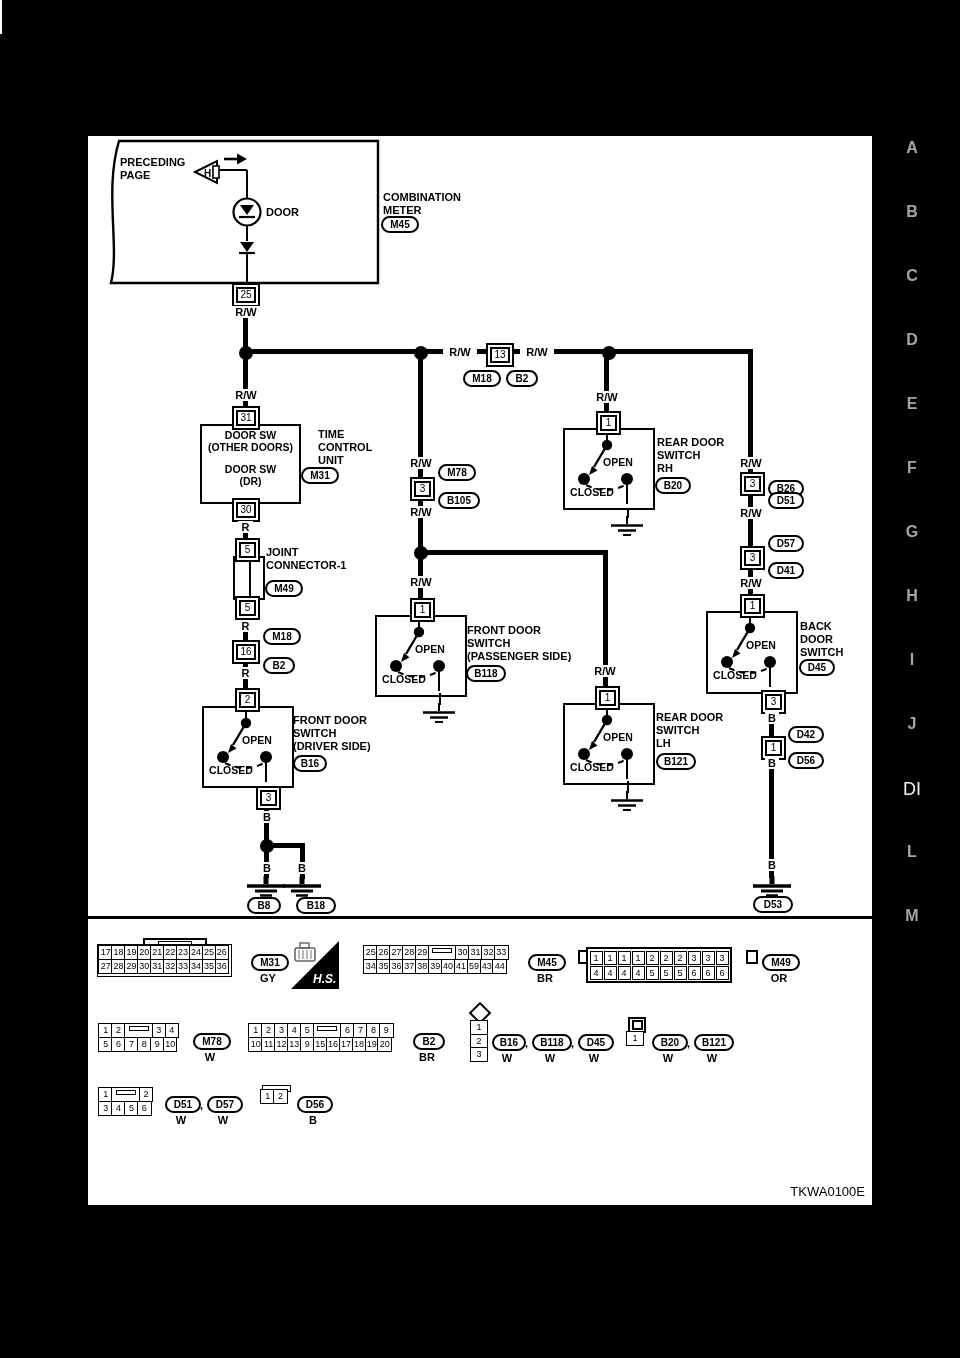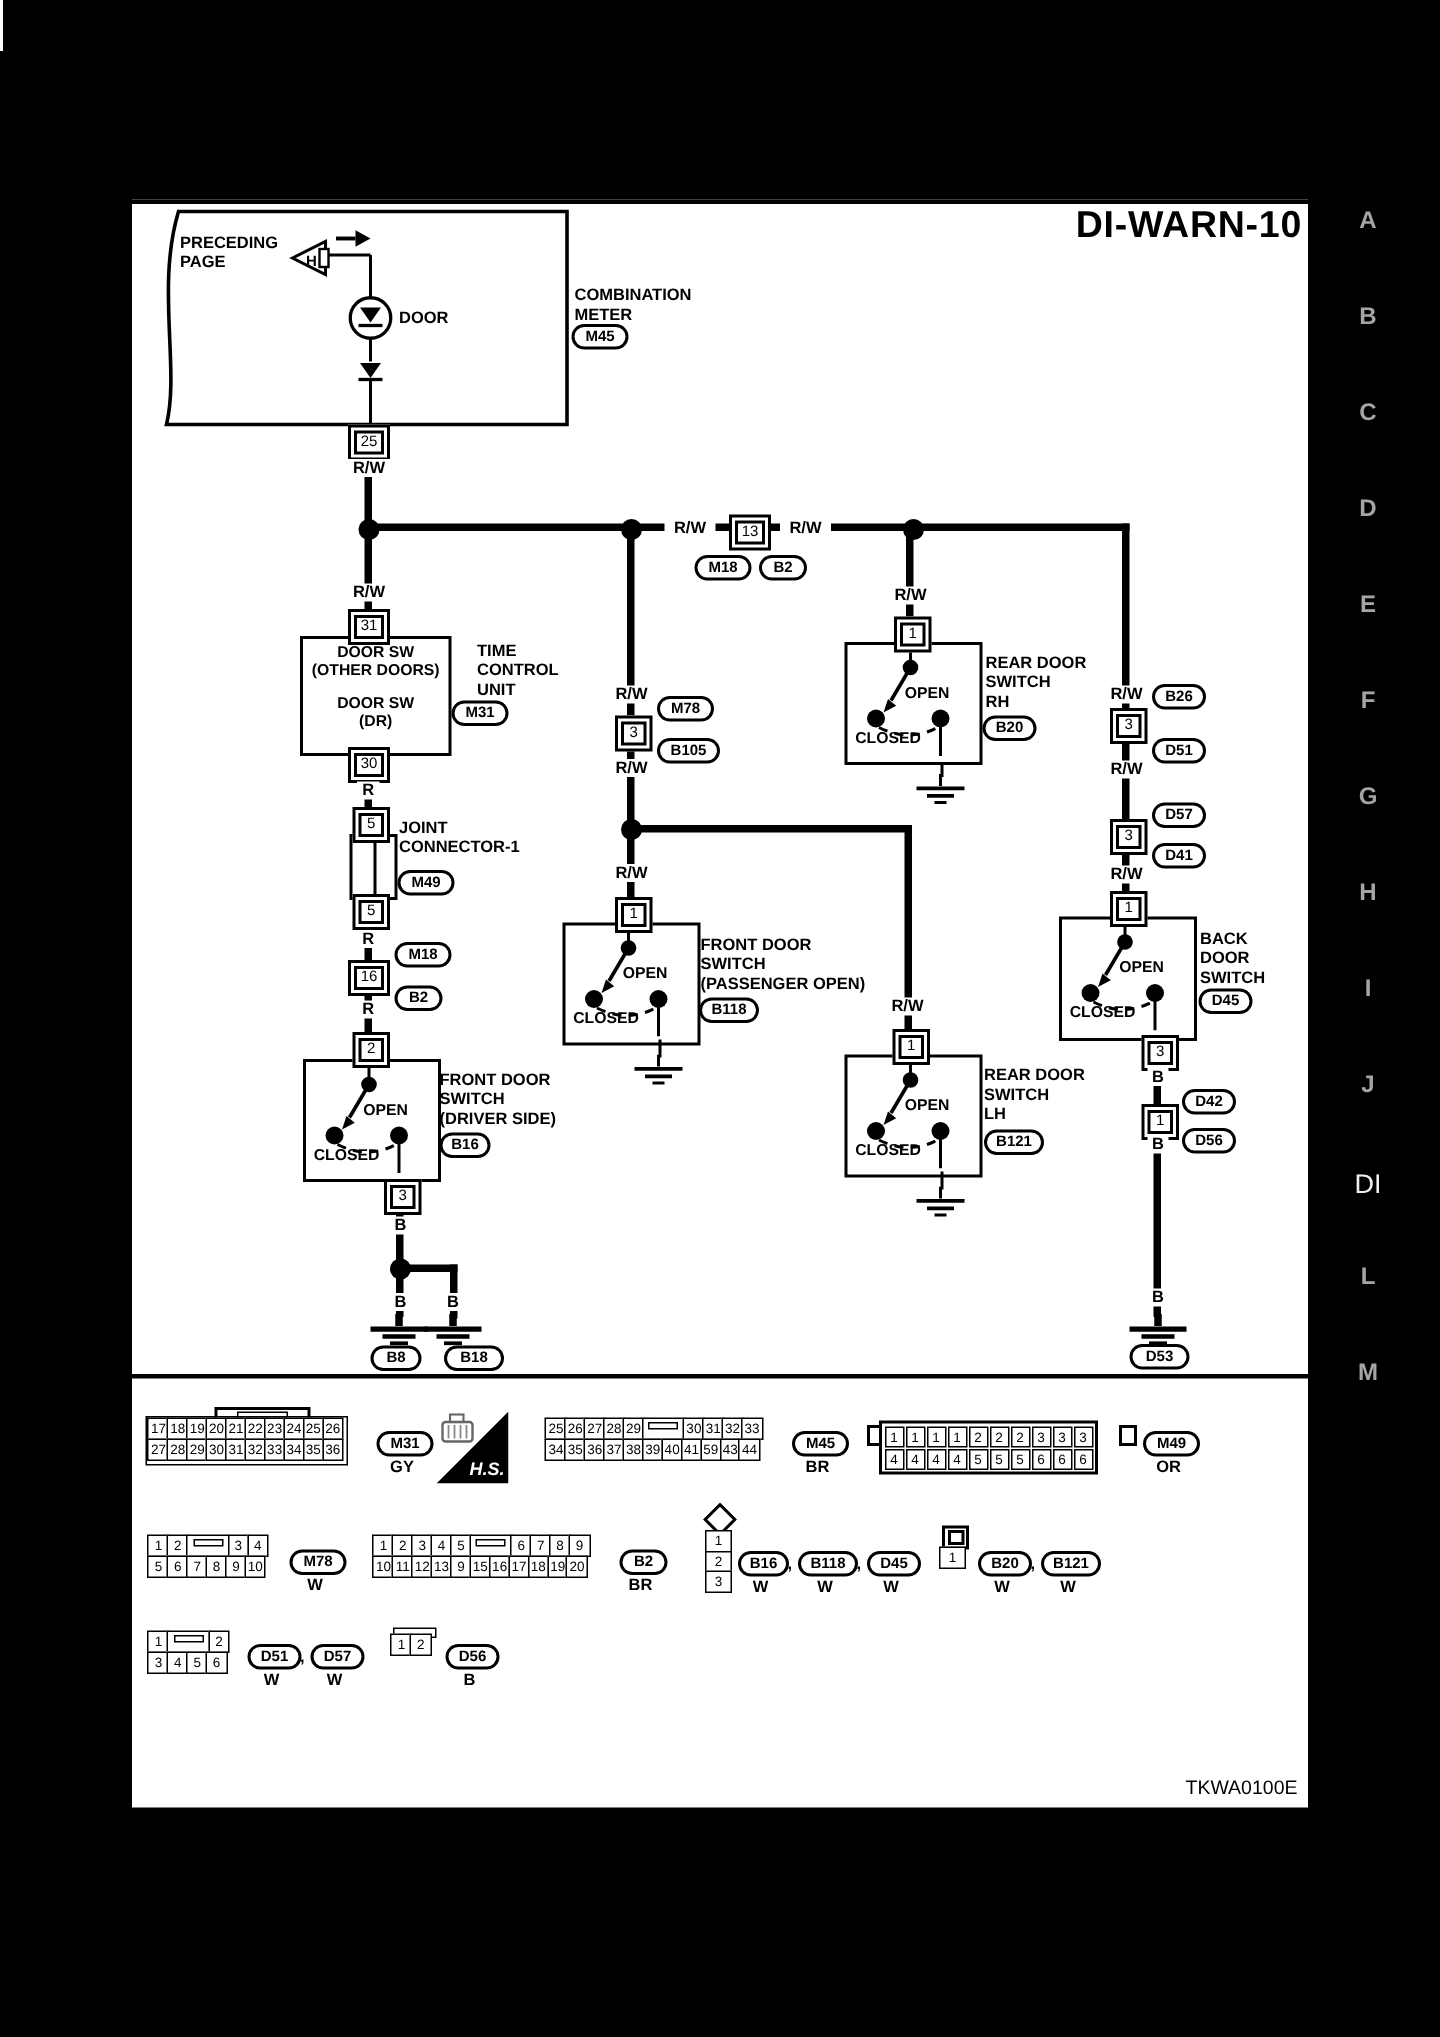--- a/index.html
+++ b/index.html
@@ -52,21 +52,20 @@
   #toprule{position:absolute;left:88px;top:133px;width:784px;height:2.5px;background:#000;}
   #sep{position:absolute;left:88px;top:916px;width:784px;height:2.5px;background:#000;}
   .tcu-line{text-align:center;font:700 10.5px "Liberation Sans",sans-serif;line-height:12px;}
 </style>
 </head>
 <body>
 
 <div id="stage">
   <div id="paper"></div>
   <div id="toprule"></div>
-  <div id="pagecode">DI-WARN-10</div>
 
   <svg class="abs" style="left:98px;top:136px;z-index:2" width="292" height="150" viewBox="0 0 292 150">
     <path d="M 21,5 L 280,5 L 280,147 L 13,147 C 22,110 6,55 21,5 Z" fill="#fff" stroke="#000" stroke-width="2.4"></path>
 
     <polygon points="97,36 119,25 119,47" fill="#fff" stroke="#000" stroke-width="2"></polygon>
     <rect x="115" y="30" width="6" height="12" fill="#fff" stroke="#000" stroke-width="1.6"></rect>
     <text x="106" y="41" font-size="10" font-weight="bold" font-family="Liberation Sans,sans-serif">H</text>
 
     <g>
       <line x1="126" y1="23" x2="139" y2="23" stroke="#000" stroke-width="2.6"></line>
@@ -227,21 +226,21 @@
       <div>CONNECTOR-1</div>
   </div>
   <div class="oval" style="left:265px;top:580px;width:34px">M49</div>
 
   <div class="oval" style="left:463px;top:370px;width:34px">M18</div>
   <div class="oval" style="left:506px;top:370px;width:28px">B2</div>
   <div class="oval" style="left:263px;top:628px;width:34px">M18</div>
   <div class="oval" style="left:263px;top:657px;width:28px">B2</div>
   <div class="oval" style="left:438px;top:464px;width:34px">M78</div>
   <div class="oval" style="left:438px;top:492px;width:38px">B105</div>
-  <div class="oval" style="left:768px;top:456px;width:32px">B26</div>
+  <div class="oval" style="left:768px;top:480px;width:32px">B26</div>
   <div class="oval" style="left:768px;top:492px;width:32px">D51</div>
   <div class="oval" style="left:768px;top:535px;width:32px">D57</div>
   <div class="oval" style="left:768px;top:562px;width:32px">D41</div>
 
   <div class="swbox" style="left:563px;top:428px;width:88px;height:78px">
     <div class="sw-art"><svg width="84" height="74" viewBox="0 0 84 74">
           <line x1="42" y1="0" x2="42" y2="11" stroke="#000" stroke-width="2"></line>
           <circle cx="42" cy="15" r="5.2" fill="#000"></circle>
           <line x1="42" y1="15" x2="29" y2="37" stroke="#000" stroke-width="2.4"></line>
           <polygon points="24,45 32.5,40.5 27,36 " fill="#000"></polygon>
@@ -298,21 +297,21 @@
           <circle cx="62" cy="49" r="6" fill="#000"></circle>
           <path d="M 21,55 Q 41,65 60,55" fill="none" stroke="#000" stroke-width="2" stroke-dasharray="6,5"></path>
           <line x1="62" y1="49" x2="62" y2="74" stroke="#000" stroke-width="2"></line>
         </svg></div>
     <div class="sw-open">OPEN</div>
     <div class="sw-closed">CLOSED</div>
   </div>
   <div class="lbl" style="left:467px;top:624px">
     <div>FRONT DOOR</div>
       <div>SWITCH</div>
-      <div>(PASSENGER OPEN)</div>
+      <div>(PASSENGER SIDE)</div>
   </div>
   <div class="oval" style="left:466px;top:665px;width:36px">B118</div>
   <div class="thin" style="left:438.5px;top:693px;width:2px;height:12px"></div>
   <div class="gnd thin-g" style="left:417px;top:703px"><svg width="44" height="22" viewBox="0 0 44 22">
         <line x1="22" y1="0" x2="22" y2="8" stroke="#000" stroke-width="2"></line>
         <line x1="6" y1="9.5" x2="38" y2="9.5" stroke="#000" stroke-width="2.5"></line>
         <line x1="13" y1="14.5" x2="31" y2="14.5" stroke="#000" stroke-width="2.5"></line>
         <line x1="18" y1="19" x2="26" y2="19" stroke="#000" stroke-width="2"></line>
       </svg></div>
 

